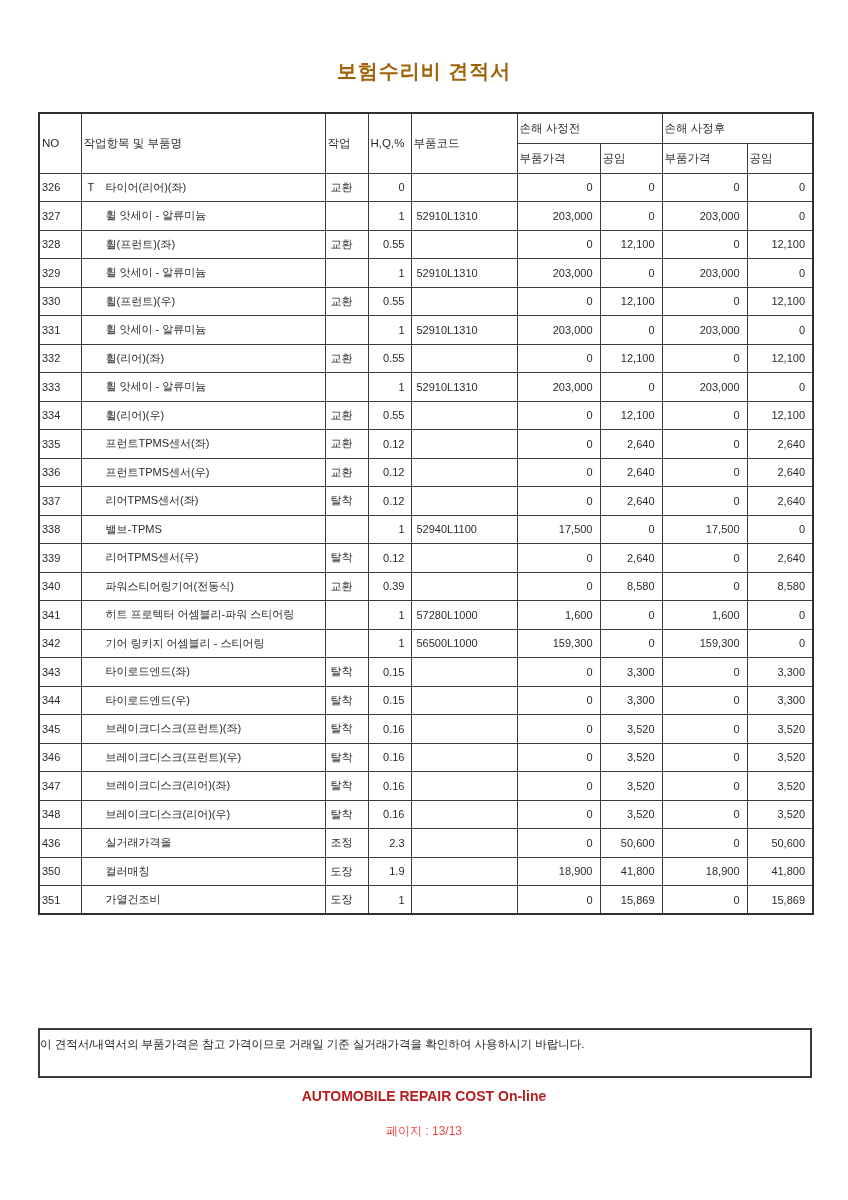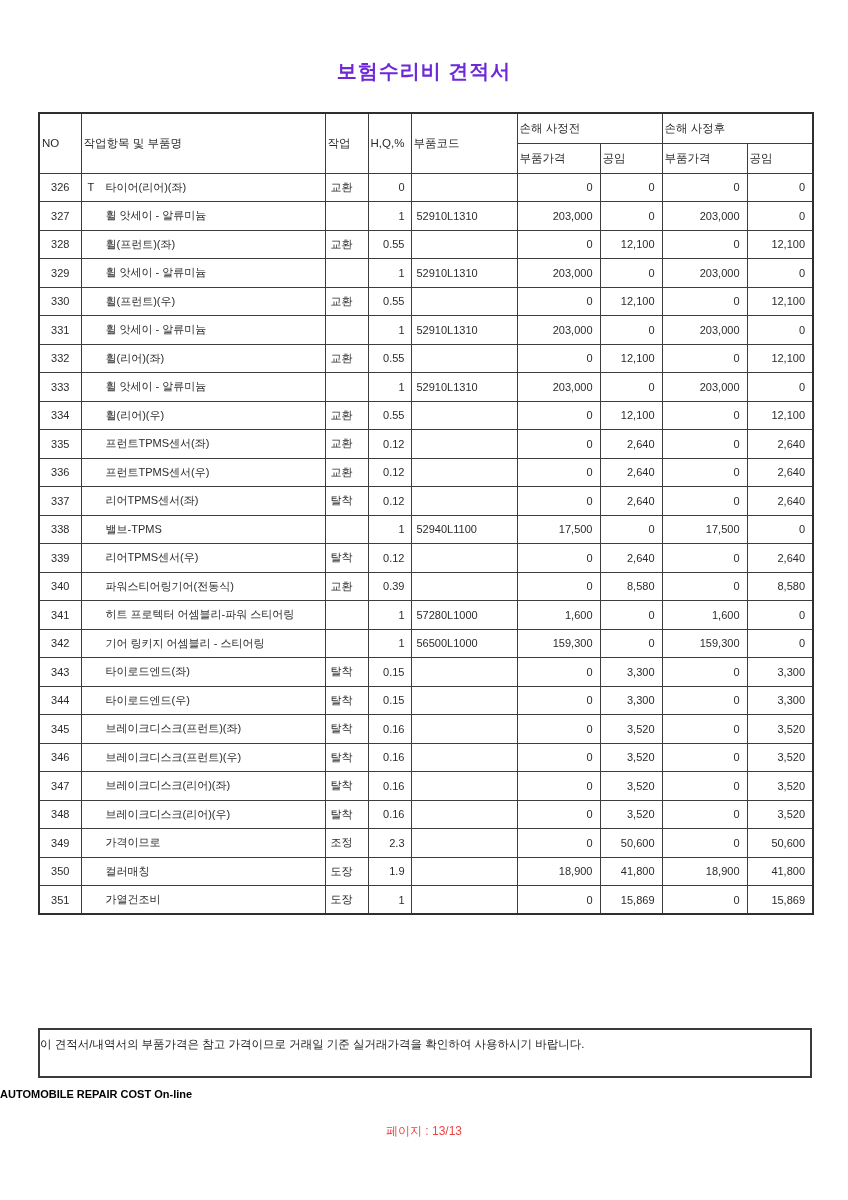--- a/index.html
+++ b/index.html
@@ -16,21 +16,21 @@
   }
   .doc-title {
     position: absolute;
     top: 58px;
     left: 0;
     width: 100%;
     text-align: center;
     font-size: 20px;
     font-weight: bold;
     letter-spacing: 1px;
-    color: #6d28d9;
+    color: #a16207;
   }
   table.est {
     position: absolute;
     top: 112px;
     left: 38px;
     width: 774px;
     border-collapse: collapse;
     table-layout: fixed;
     font-size: 11px;
     color: #2b2b2b;
@@ -51,21 +51,21 @@
     overflow: hidden;
   }
   tbody td {
     height: 28.5px;
     padding: 0 5px;
     vertical-align: middle;
     white-space: nowrap;
     overflow: hidden;
     background: #ffffff;
   }
-  td.c-no   { text-align: center; padding: 0 2px; }
+  td.c-no   { padding: 0 2px; }
   td.c-name { text-align: left; padding-left: 6px; }
   td.c-name .pfx { display: inline-block; width: 18px; }
   td.c-work { }
   td.c-hq   { text-align: right; padding-right: 6px; }
   td.c-code { text-align: left; padding-left: 5px; }
   td.c-num  { text-align: right; padding-right: 7px; }
   .notice-box {
     position: absolute;
     top: 1028px;
     left: 38px;
@@ -75,24 +75,24 @@
     padding: 7px 0;
     font-size: 11.5px;
     color: #222;
     background: #ffffff;
   }
   .brand-line {
     position: absolute;
     top: 1088px;
     left: 0;
     width: 100%;
-    text-align: left;
-    font-size: 11px;
+    text-align: center;
+    font-size: 14px;
     font-weight: bold;
-    color: #000000;
+    color: #b91c1c;
   }
   .page-number {
     position: absolute;
     top: 1123px;
     left: 0;
     width: 100%;
     text-align: center;
     font-size: 12px;
     color: #ef4444;
   }
@@ -381,22 +381,22 @@
       <td class="c-name"><span class="pfx"></span><span>브레이크디스크(리어)(우)</span></td>
       <td class="c-work">탈착</td>
       <td class="c-hq">0.16</td>
       <td class="c-code"></td>
       <td class="c-num">0</td>
       <td class="c-num">3,520</td>
       <td class="c-num">0</td>
       <td class="c-num">3,520</td>
     </tr>
         <tr>
-      <td class="c-no">349</td>
-      <td class="c-name"><span class="pfx"></span><span>가격이므로</span></td>
+      <td class="c-no">436</td>
+      <td class="c-name"><span class="pfx"></span><span>실거래가격을</span></td>
       <td class="c-work">조정</td>
       <td class="c-hq">2.3</td>
       <td class="c-code"></td>
       <td class="c-num">0</td>
       <td class="c-num">50,600</td>
       <td class="c-num">0</td>
       <td class="c-num">50,600</td>
     </tr>
         <tr>
       <td class="c-no">350</td>

